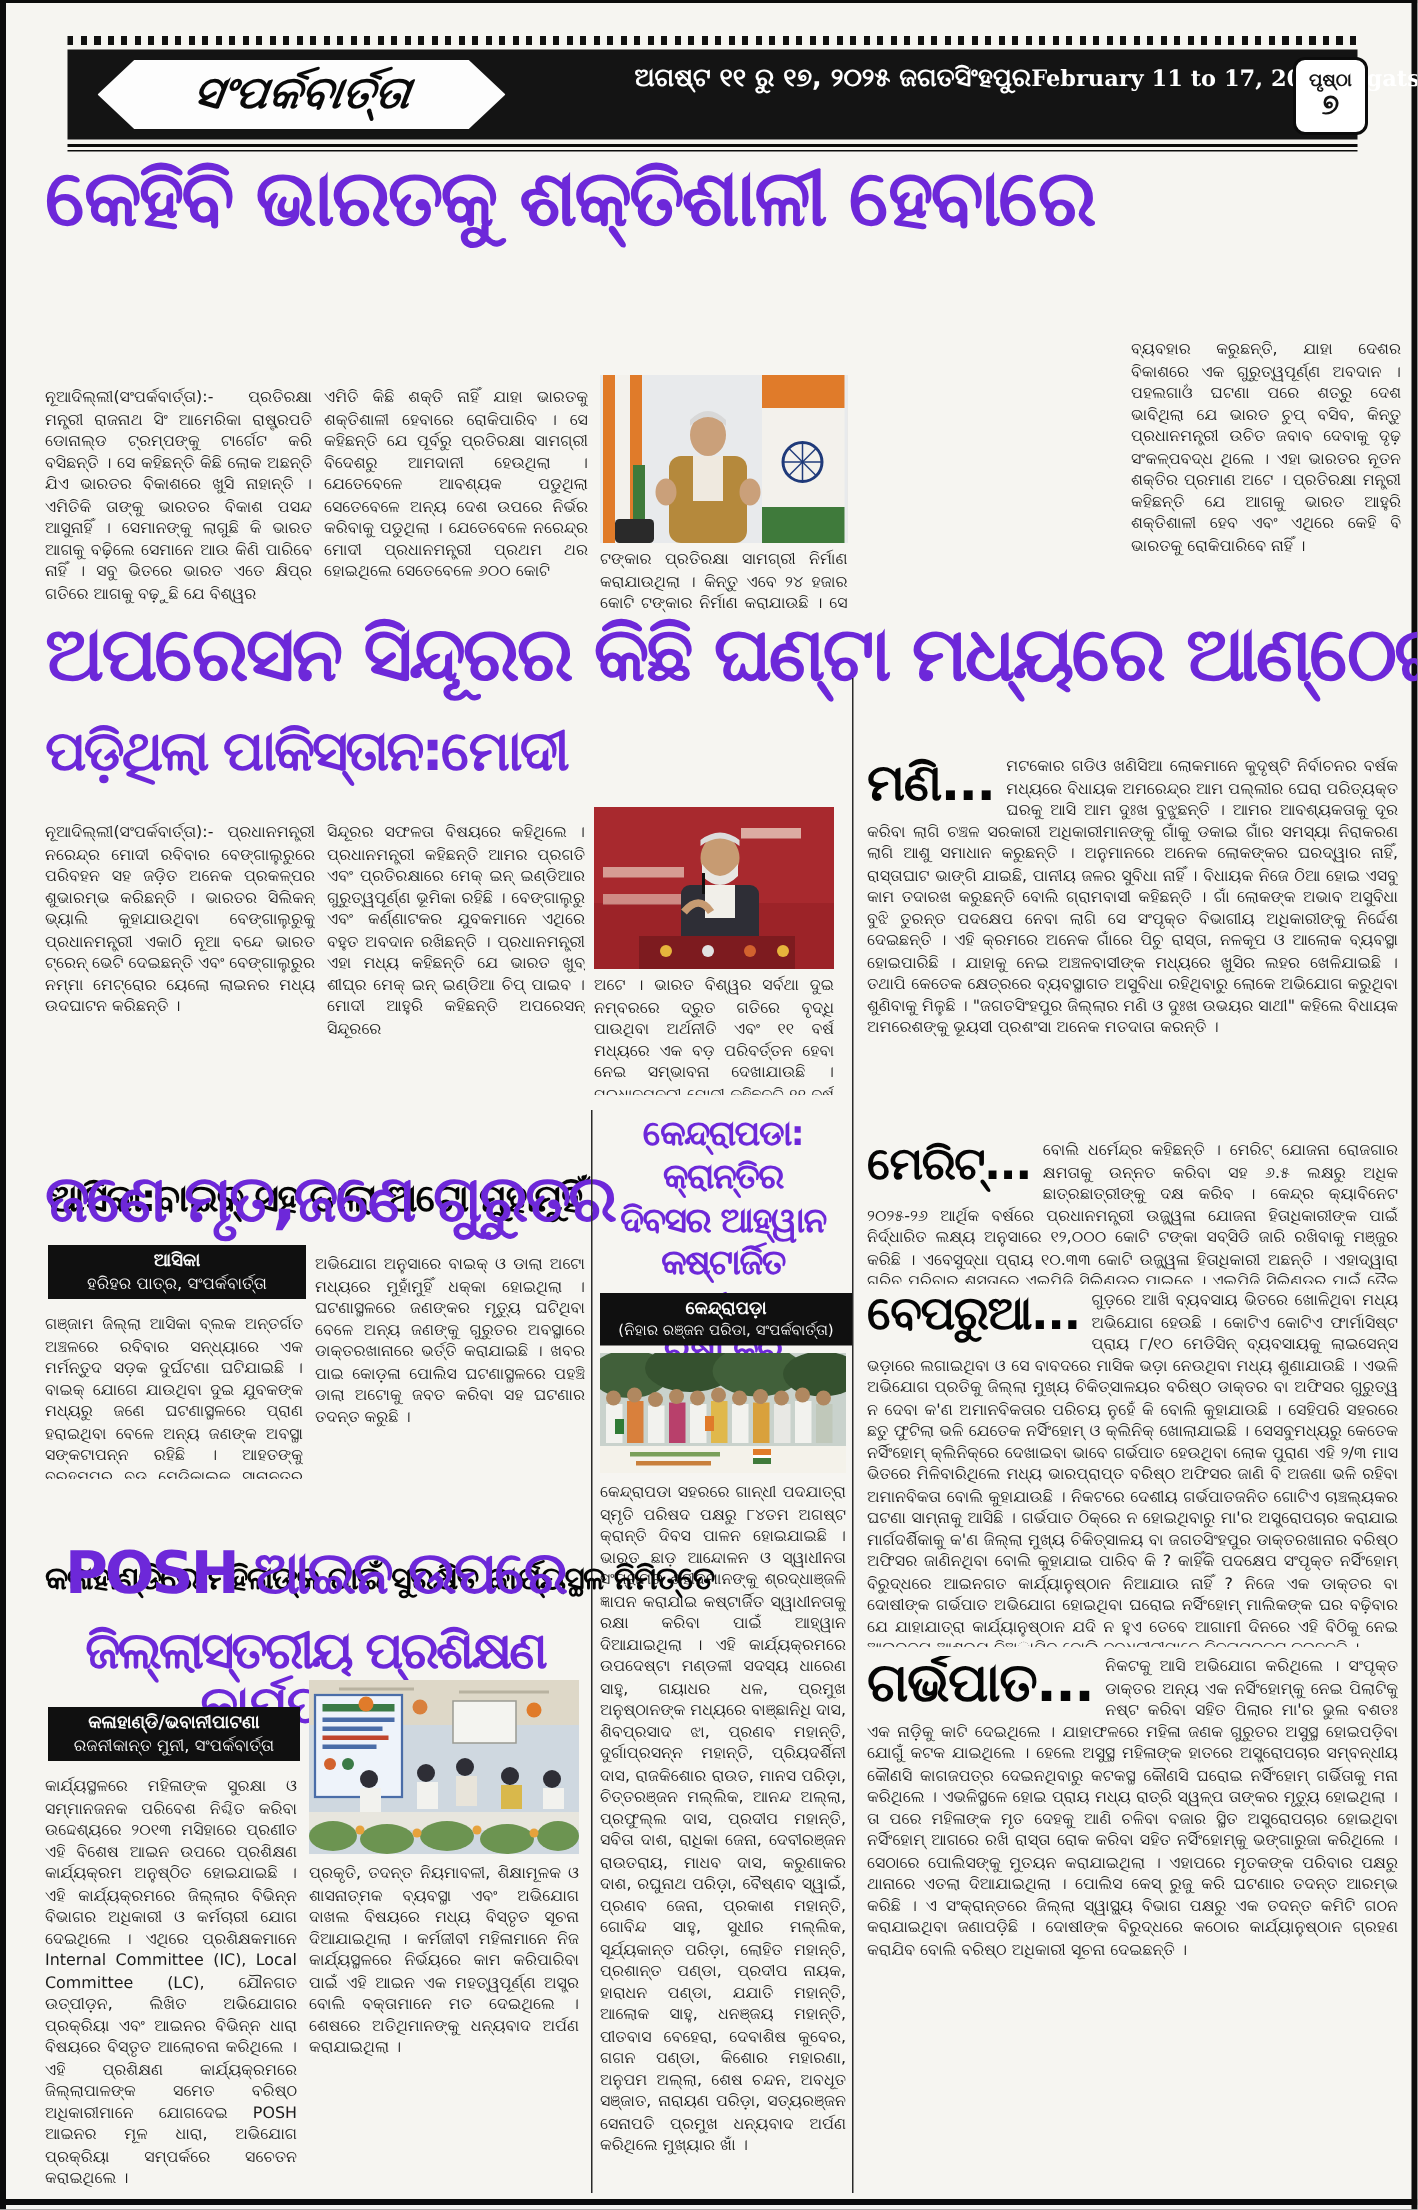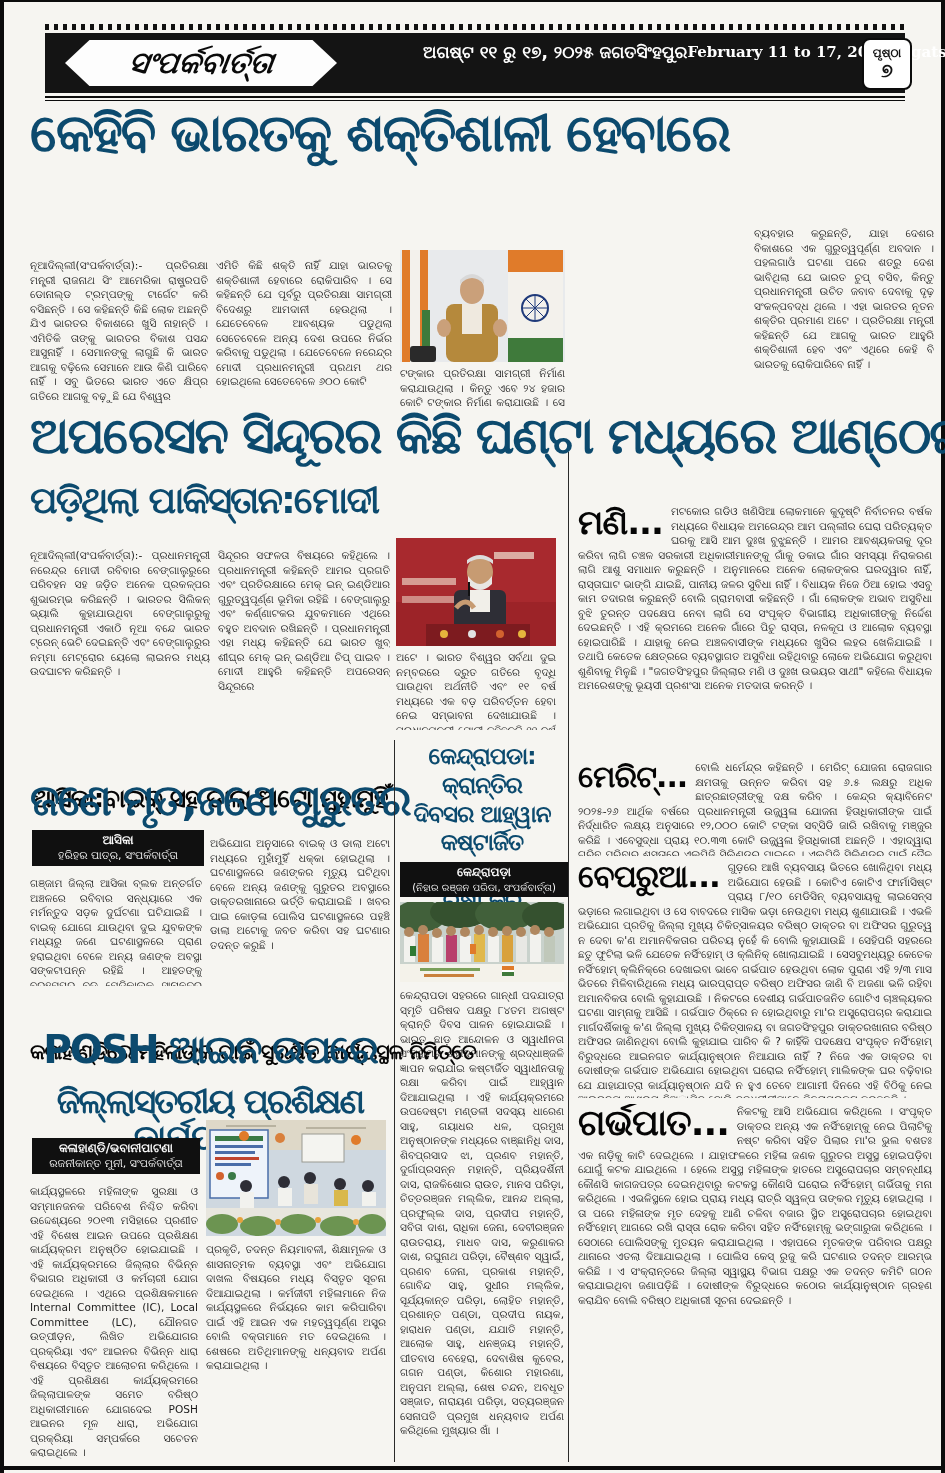--- a/index.html
+++ b/index.html
@@ -15,21 +15,21 @@
              transform:skewX(-8deg);line-height:1;white-space:nowrap;}
   .date-block{display:flex;flex-direction:row;align-items:center;}
   .date-odia{color:#fff;font-weight:700;font-size:17px;white-space:nowrap;}
   .date-rule{height:2px;background:#fff;width:100%;margin:3px 0 2px 0;}
   .date-english{color:#fff;font-weight:700;font-size:15px;font-family:"DejaVu Serif",serif;white-space:nowrap;}
   .pagebox{background:#fff;border:2px solid #0c0c0c;border-radius:8px;text-align:center;
            display:flex;flex-direction:column;align-items:center;justify-content:center;}
   .pagebox .lbl{font-size:12px;font-weight:700;line-height:1.1;}
   .pagebox .num{font-size:19px;font-weight:800;line-height:1.1;}
   .rule{background:#0c0c0c;}
-  .headline{font-weight:800;color:#0c4a6e;letter-spacing:-2px;line-height:1.05;white-space:nowrap;}
+  .headline{font-weight:800;color:#6d28d9;letter-spacing:-2px;line-height:1.05;white-space:nowrap;}
   .hl-center{text-align:center;white-space:normal;}
   .kicker{font-weight:800;color:#050505;text-align:center;letter-spacing:-1px;white-space:nowrap;margin-top:40px;}
   .bodytext{font-size:10.6px;line-height:1.37;text-align:justify;overflow:hidden;color:#1b1b1b;}
   .dateline-box{background:#101010;color:#fafafa;text-align:center;padding:3px 2px;line-height:1.3;}
   .dateline-box .place{font-size:12px;font-weight:700;}
   .dateline-box .byline{font-size:11px;}
   .rail-box{background:#eceae4;border:2px solid #3a3a3a;text-align:center;font-weight:800;
             font-size:21px;line-height:1.5;letter-spacing:-1px;}
   .lead{float:left;font-weight:800;color:#050505;letter-spacing:-1px;line-height:.9;margin:3px 8px 0 0;}
   .vrule{background:#2a2a2a;width:1px;}

